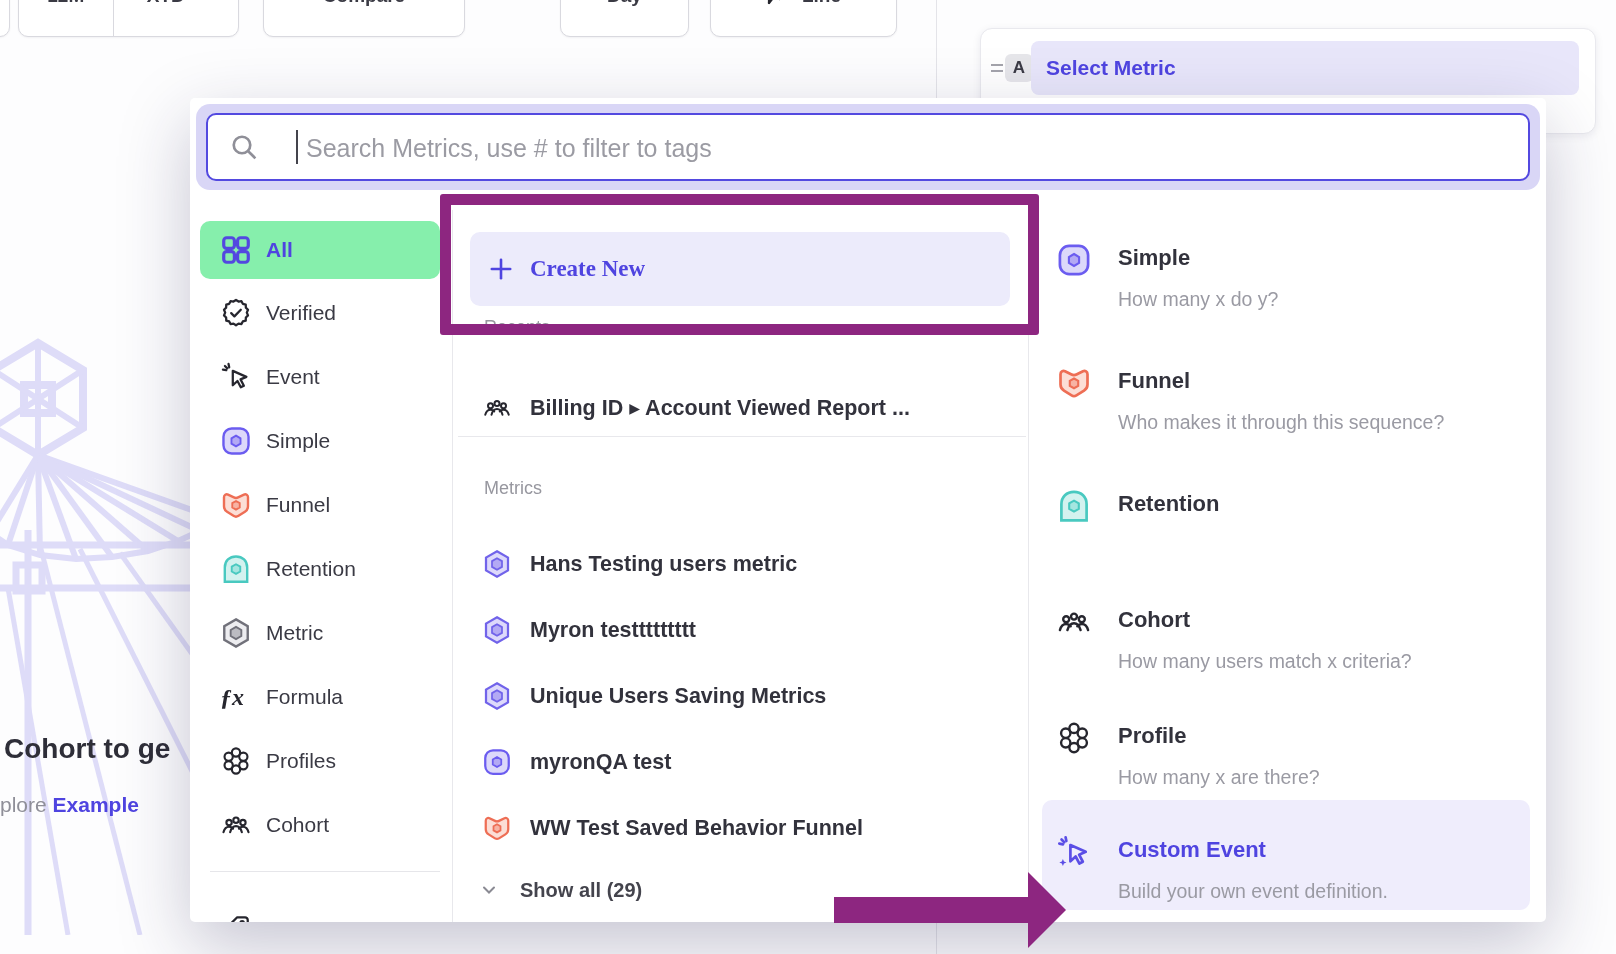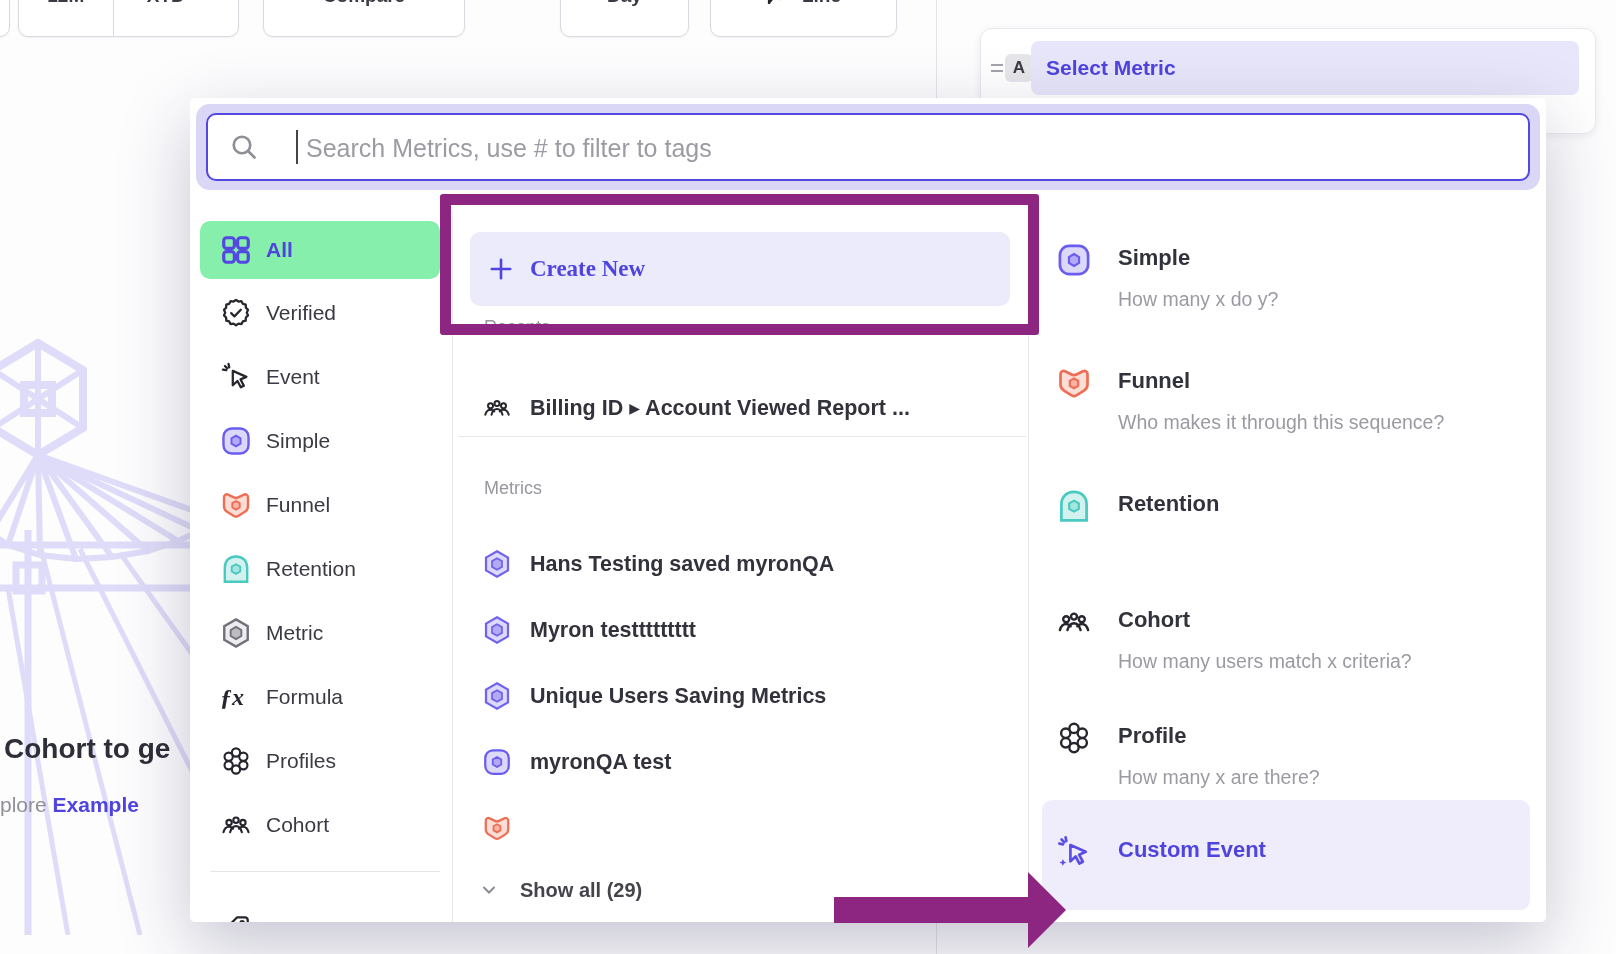--- a/index.html
+++ b/index.html
@@ -292,21 +292,21 @@
 
     <div class="h-div"></div>
 
     <div class="sec-header" style="top:380px;">Metrics</div>
 
     <div class="m-row" style="top:444px;">
       <svg class="ric" viewBox="0 0 24 24">
         <path d="M12 1.8 L20.8 6.9 V17.1 L12 22.2 L3.2 17.1 V6.9 Z" fill="#ddd9fb" stroke="#7163ea" stroke-width="1.8"></path>
         <path d="M12 7.4 L16 9.7 V14.3 L12 16.6 L8 14.3 V9.7 Z" fill="#b3a9f4" stroke="#7163ea" stroke-width="1.4"></path>
         </svg>
-      <span class="rtx">Hans Testing saved myronQA</span>
+      <span class="rtx">Hans Testing users metric</span>
     </div>
     <div class="m-row" style="top:510px;">
       <svg class="ric" viewBox="0 0 24 24">
         <path d="M12 1.8 L20.8 6.9 V17.1 L12 22.2 L3.2 17.1 V6.9 Z" fill="#ddd9fb" stroke="#7163ea" stroke-width="1.8"></path>
         <path d="M12 7.4 L16 9.7 V14.3 L12 16.6 L8 14.3 V9.7 Z" fill="#b3a9f4" stroke="#7163ea" stroke-width="1.4"></path>
         </svg>
       <span class="rtx">Myron testtttttttt</span>
     </div>
     <div class="m-row" style="top:576px;">
       <svg class="ric" viewBox="0 0 24 24">
@@ -320,20 +320,21 @@
         <rect x="2.6" y="2.6" width="18.8" height="18.8" rx="6.2" fill="#dcd8fa" stroke="#6b5cf0" stroke-width="1.8"></rect>
         <path d="M12 8 L15.4 10 V14 L12 16 L8.6 14 V10 Z" fill="#b3a9f4" stroke="#6b5cf0" stroke-width="1.4"></path>
         </svg>
       <span class="rtx">myronQA test</span>
     </div>
     <div class="m-row" style="top:708px;">
       <svg class="ric" viewBox="0 0 24 24">
         <path d="M3 6.1 C3 4.5 4.6 3.5 6 4.2 L10.4 6.3 C11.4 6.8 12.6 6.8 13.6 6.3 L18 4.2 C19.4 3.5 21 4.5 21 6.1 V13 C21 14.7 20.1 16.2 18.7 17.1 L13.6 20.3 C12.6 20.9 11.4 20.9 10.4 20.3 L5.3 17.1 C3.9 16.2 3 14.7 3 13 Z" fill="#fcded6" stroke="#ee6e55" stroke-width="1.8"></path>
         <path d="M12 9 L14.8 10.6 V13.9 L12 15.5 L9.2 13.9 V10.6 Z" fill="#f7b3a4" stroke="#ee6e55" stroke-width="1.4"></path>
         </svg>
+      <span class="rtx">WW Test Saved Behavior Funnel</span>
     </div>
 
     <div class="show-all">
       <svg class="chev" viewBox="0 0 18 18" fill="none" stroke="#8a8a93" stroke-width="2" stroke-linecap="round">
           <path d="M4 6.5l5 5 5-5"></path>
         </svg>
       <span class="sat">Show all (29)</span>
     </div>
 
     <div class="type-hl"></div>
@@ -381,20 +382,21 @@
     <div class="t-desc" style="top:668px;">How many x are there?</div>
 
     <svg class="t-icon" style="top:736px;" viewBox="0 0 24 24" fill="none" stroke="#5b4ee6" stroke-width="1.8" stroke-linecap="round" stroke-linejoin="round">
       <path d="M9.6 7.4 L19.8 11.9 L15.4 13.8 L17.9 18.5 L15.6 19.7 L13.1 15 L9.6 18.2 Z"></path>
       <path d="M6.4 2.2l.5 2.5"></path>
         <path d="M2.2 6.4l2.5.5"></path>
         <path d="M3.7 3.7l1.8 1.8"></path>
       <path d="M4.6 16.6l.7 1.7 1.7.7-1.7.7-.7 1.7-.7-1.7-1.7-.7 1.7-.7z" fill="#5b4ee6" stroke="none"></path>
       </svg>
     <div class="t-title accent" style="top:739px;">Custom Event</div>
+    <div class="t-desc" style="top:782px;">Build your own event definition.</div>
   </div>
 
   <div class="anno-box"></div>
   <svg class="anno-arrow" width="1616" height="954" viewBox="0 0 1616 954">
     <polygon points="834,897 1028,897 1028,872 1066,910 1028,948 1028,923 834,923" fill="#8d2680"></polygon>
   </svg>
 
 </div>
 
 </body></html>

